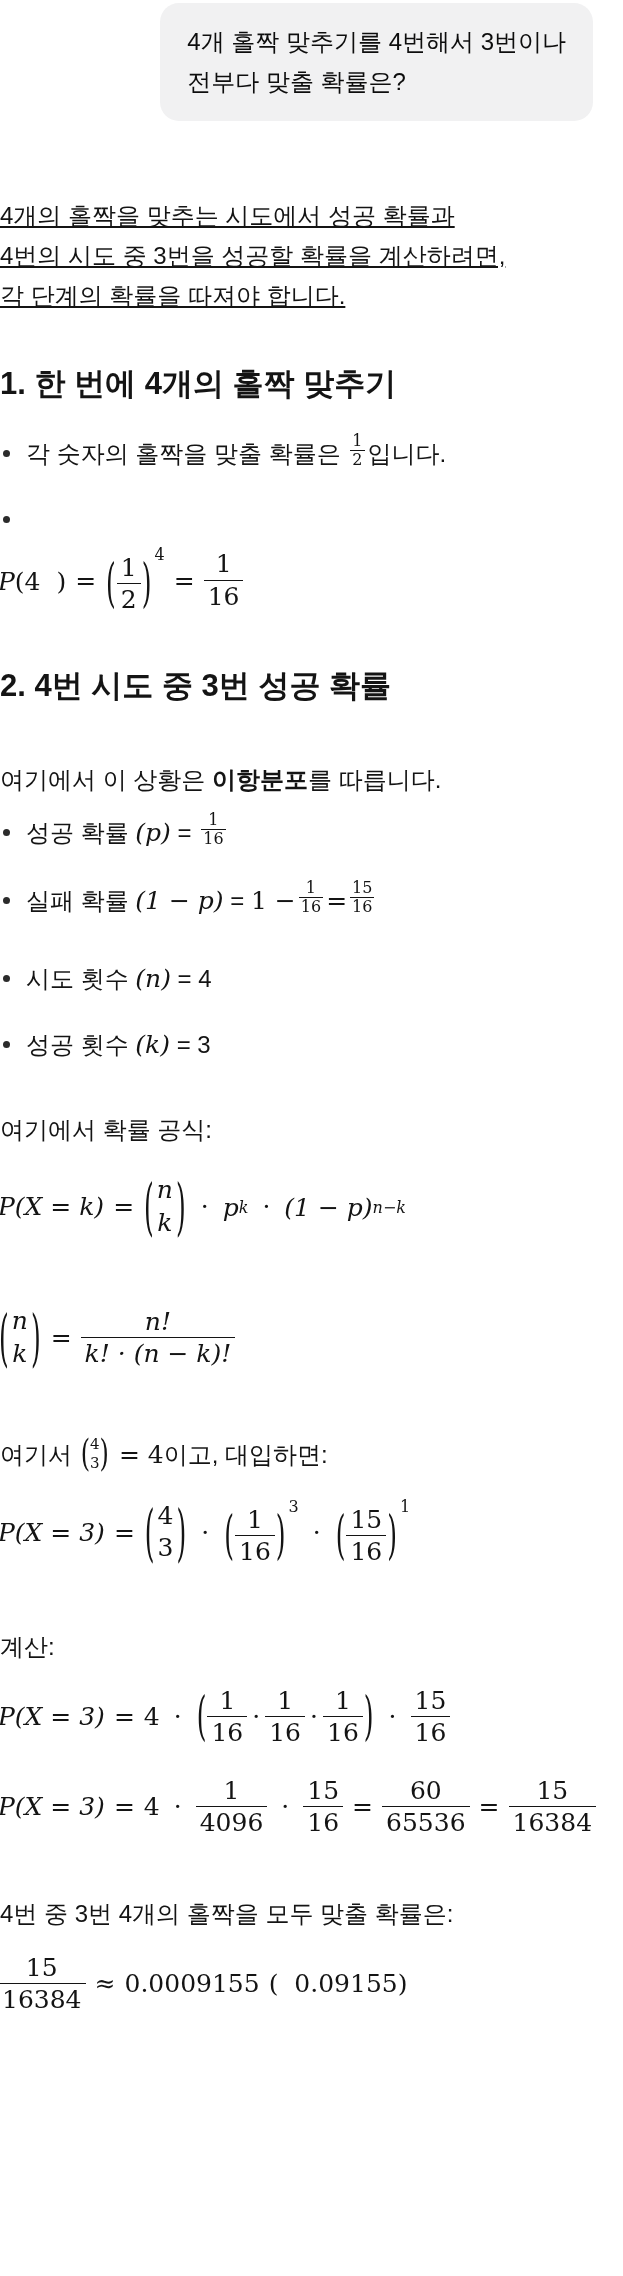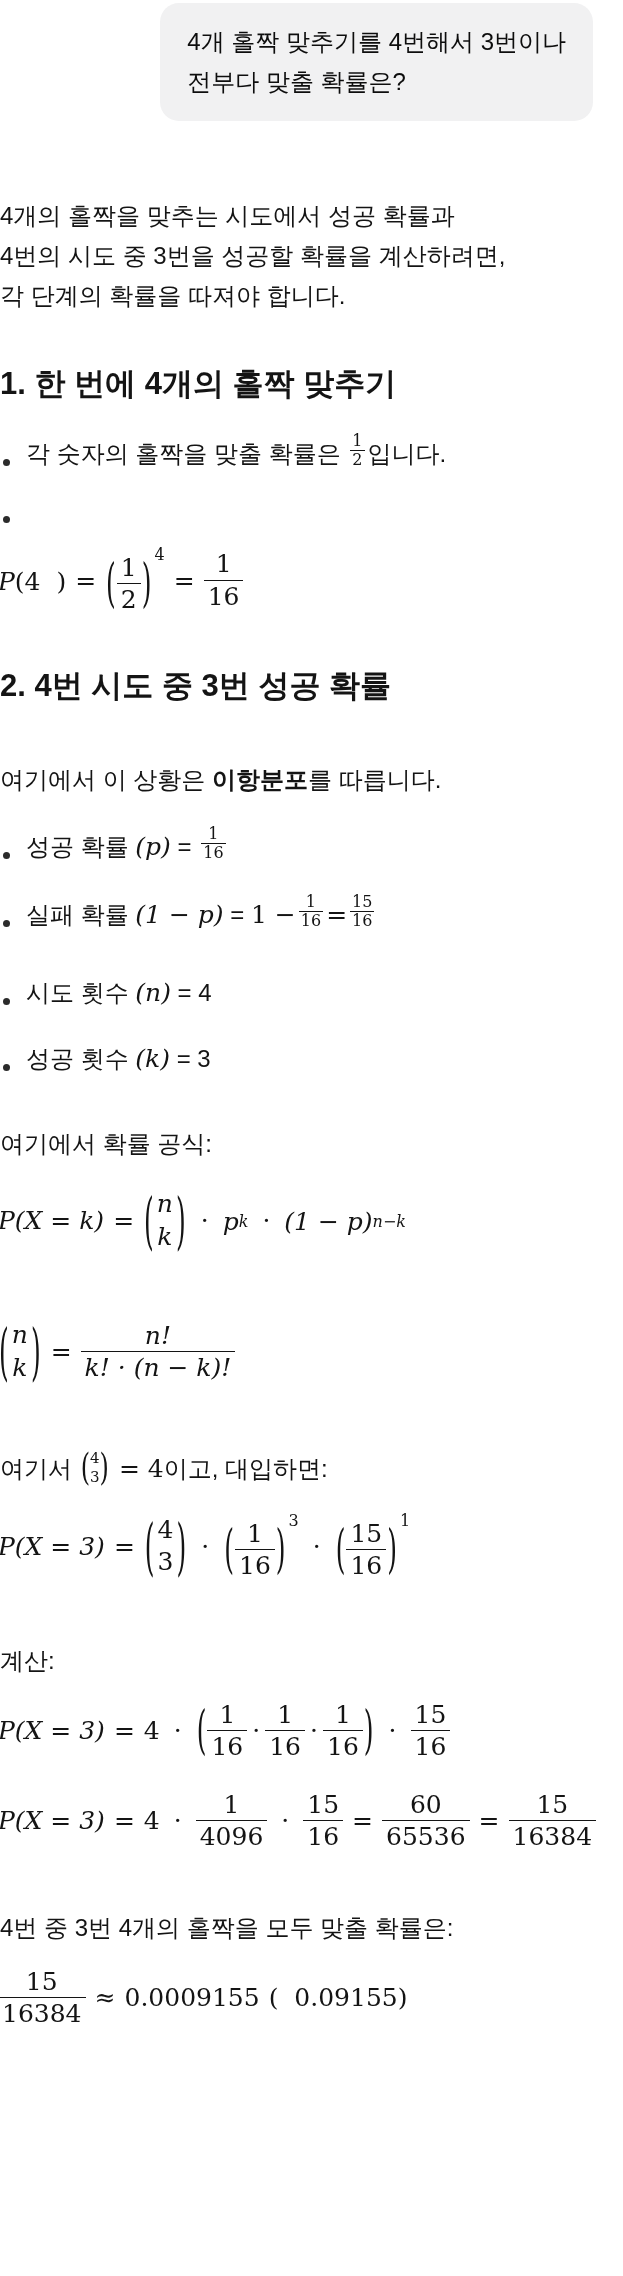--- a/index.html
+++ b/index.html
@@ -5,26 +5,26 @@
   html,body{margin:0;padding:0;background:#ffffff;}
   body{width:623px;color:#141414;font-family:"Liberation Sans","DejaVu Sans",sans-serif;font-size:24px;}
   .page{padding:3px 0 24px 0;overflow:hidden;}
 
   
   .msg-row{display:flex;justify-content:flex-end;padding-right:30px;}
   .bubble{background:#f1f1f2;border-radius:19px;padding:19px 27px;max-width:486px;
           font-size:24px;line-height:40px;color:#0d0d0d;}
 
   .assistant{padding:0;}
-  .tline{line-height:40px;white-space:nowrap;}
+  .tline{line-height:40px;white-space:nowrap;text-decoration:underline;}
   .h{font-size:31px;font-weight:bold;line-height:38px;}
   .plabel{line-height:40px;}
 
   
-  .li{display:flex;align-items:center;}
+  .li{display:flex;align-items:flex-start;}
   .dot{flex:none;width:7px;height:7px;border-radius:50%;background:#2b2b2b;margin:17px 16px 0 3px;}
   .li-body{line-height:42px;}
 
   
   .mvar{font-family:"DejaVu Serif","Liberation Serif",serif;font-style:italic;font-size:25px;}
   .mnum{font-family:"DejaVu Serif","Liberation Serif",serif;font-size:25px;}
   .sfrac{display:inline-flex;flex-direction:column;align-items:center;
          font-family:"DejaVu Serif","Liberation Serif",serif;font-size:16px;line-height:1.15;
          vertical-align:middle;position:relative;top:-5px;margin:0 3px;}
   .sfrac .den{border-top:1.3px solid #141414;padding:0 2px;}
@@ -100,21 +100,21 @@
           <span class="den">16</span>
         </span>
     </div>
 
     <div class="h" style="margin-top:52px">2. 4번 시도 중 3번 성공 확률</div>
 
     <div class="plabel" style="margin-top:55px">
       <span>여기에서 이 상황은 </span><b>이항분포</b><span>를 따릅니다.</span>
     </div>
 
-    <div class="li" style="margin-top:26px">
+    <div class="li" style="margin-top:12px">
       <span class="dot"></span>
       <span class="li-body"><span>성공 확률 </span><span class="mvar">(p)</span><span> = </span><span class="sfrac">
             <span class="num">1</span>
             <span class="den">16</span>
           </span>
       </span>
     </div>
 
     <div class="li" style="margin-top:26px">
       <span class="dot"></span>

